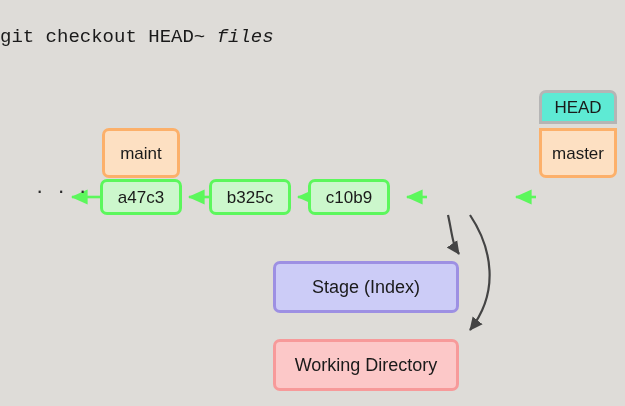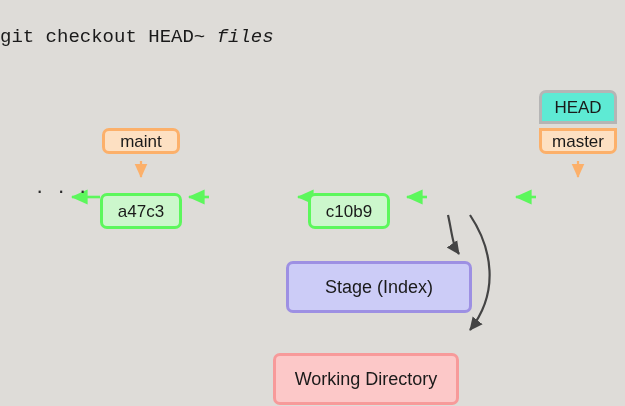--- a/index.html
+++ b/index.html
@@ -42,27 +42,26 @@
     font-size: 17px;
     color: #1a1a1a;
     line-height: 1;
     white-space: nowrap;
   }
   .commit {
     background: #ccf7cc;
     border: 3px solid #5cf75c;
     width: 82px;
     height: 36px;
-    margin-top: 14px;
   }
   .branch {
     background: #fde0c2;
     border: 3px solid #fcb06a;
     width: 78px;
-    height: 26px;
+    height: 50px;
   }
   .headbox {
     background: #5eead4;
     border: 3px solid #b5b5b5;
     width: 78px;
     height: 34px;
     border-bottom-left-radius: 0;
     border-bottom-right-radius: 0;
   }
   .master-under {
@@ -76,21 +75,20 @@
     width: 186px;
     height: 52px;
     font-size: 18px;
   }
   .wd-box {
     background: #fcc8c8;
     border: 3px solid #f79a9a;
     width: 186px;
     height: 52px;
     font-size: 18px;
-    margin-top: 14px;
   }
   .ellipsis {
     position: absolute;
     left: 36px;
     top: 180px;
     font-size: 22px;
     color: #2b2b2b;
     letter-spacing: 4px;
     line-height: 1;
     white-space: nowrap;
@@ -133,23 +131,24 @@
     <line x1="141" y1="161" x2="141" y2="177" stroke="#fcb06a" stroke-width="2.2" marker-end="url(#orange-arrow)"></line>
     <line x1="578" y1="161" x2="578" y2="177" stroke="#fcb06a" stroke-width="2.2" marker-end="url(#orange-arrow)"></line>
 
     <path d="M448,215 C452,232 452,244 459,254" fill="none" stroke="#444444" stroke-width="2.2" marker-end="url(#dark-arrow)"></path>
     <path d="M470,215 C492,248 500,292 470,330" fill="none" stroke="#444444" stroke-width="2.2" marker-end="url(#dark-arrow)"></path>
   </svg>
 
   <div class="ellipsis">· · ·</div>
 
   <div class="node commit" style="left:100px; top:179px;">a47c3</div>
+  <div class="node commit" style="left:209px; top:179px;">b325c</div>
   <div class="node commit" style="left:308px; top:179px;">c10b9</div>
 
   <div class="node branch" style="left:102px; top:128px;">maint</div>
 
   <div class="node headbox" style="left:539px; top:90px;">HEAD</div>
   <div class="node branch master-under" style="left:539px; top:128px;">master</div>
 
-  <div class="node stage-box" style="left:273px; top:261px;margin-left:13px;">Stage (Index)</div>
+  <div class="node stage-box" style="left:273px; top:261px;">Stage (Index)</div>
   <div class="node wd-box" style="left:273px; top:339px;">Working Directory</div>
 
 </div>
 
 </body></html>

